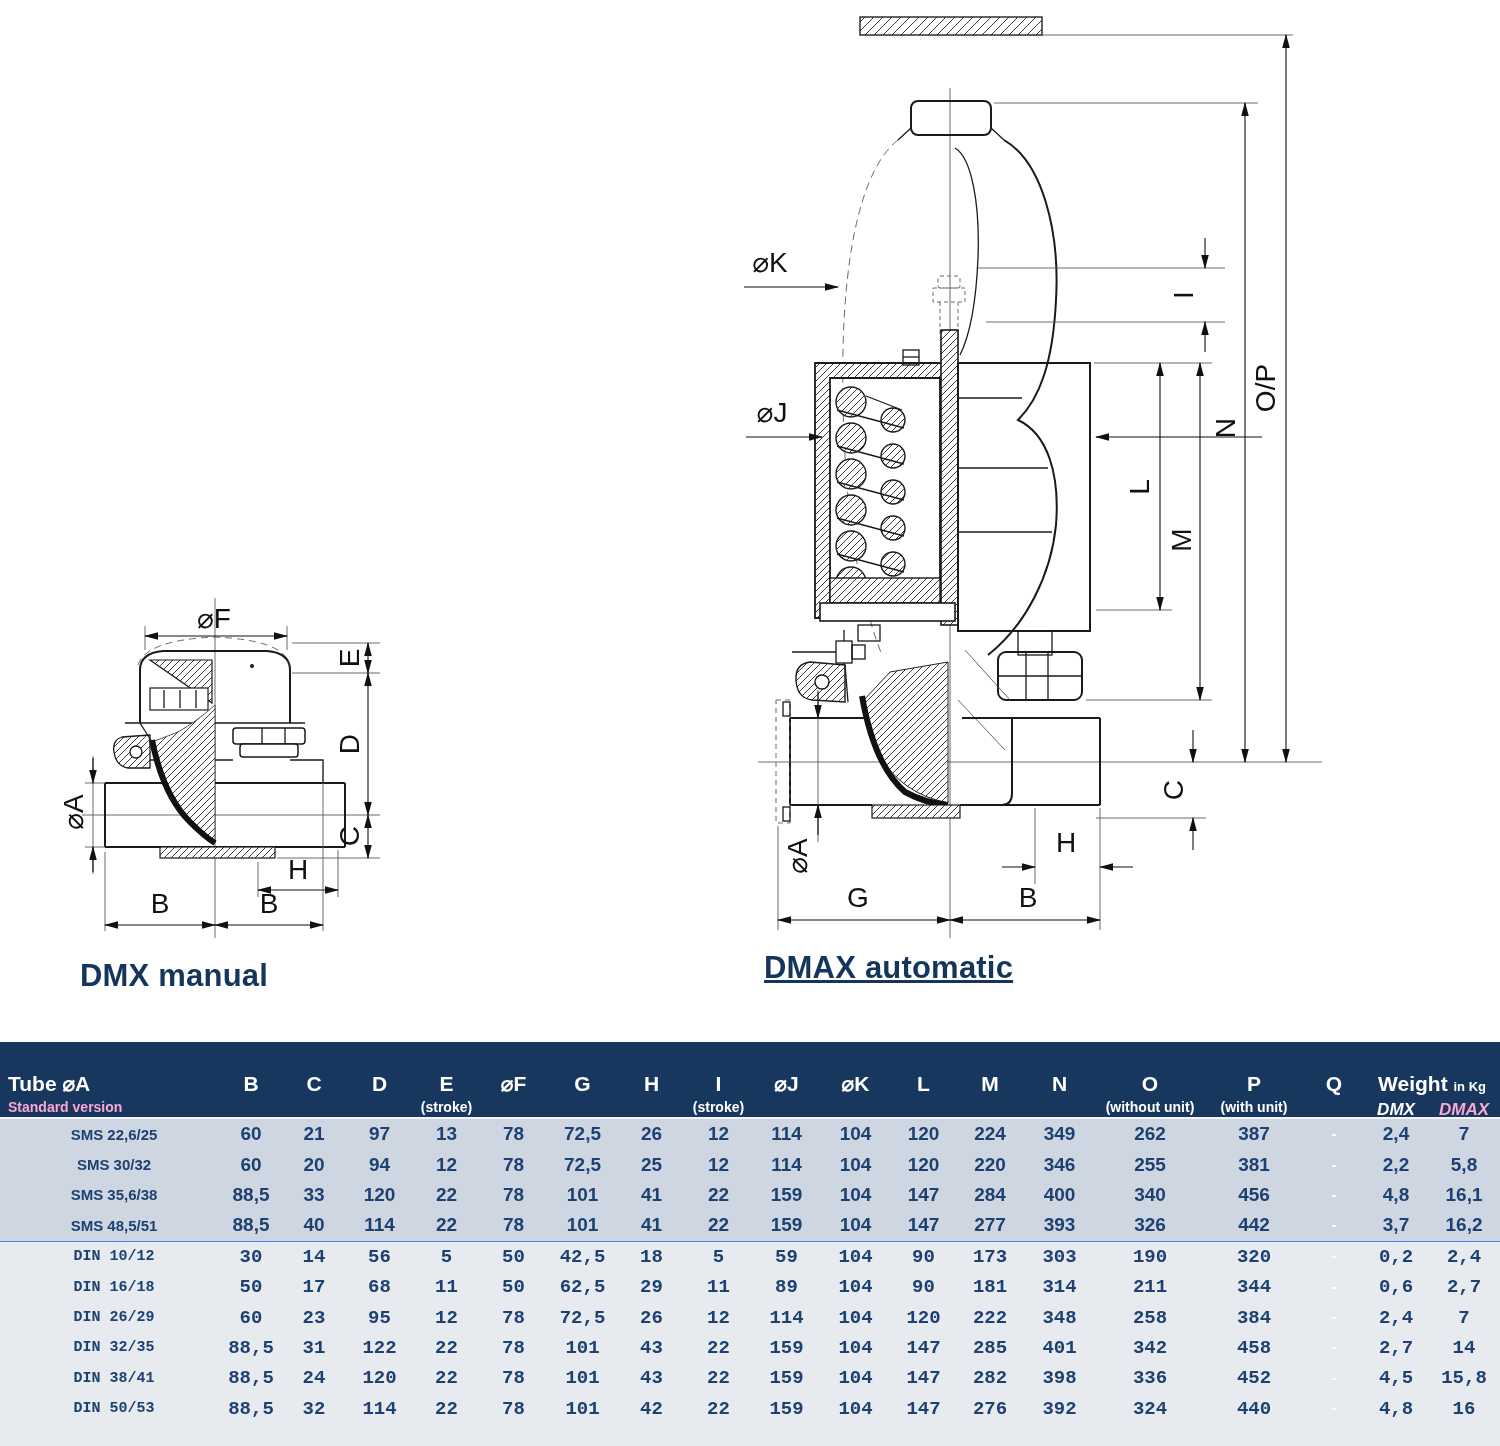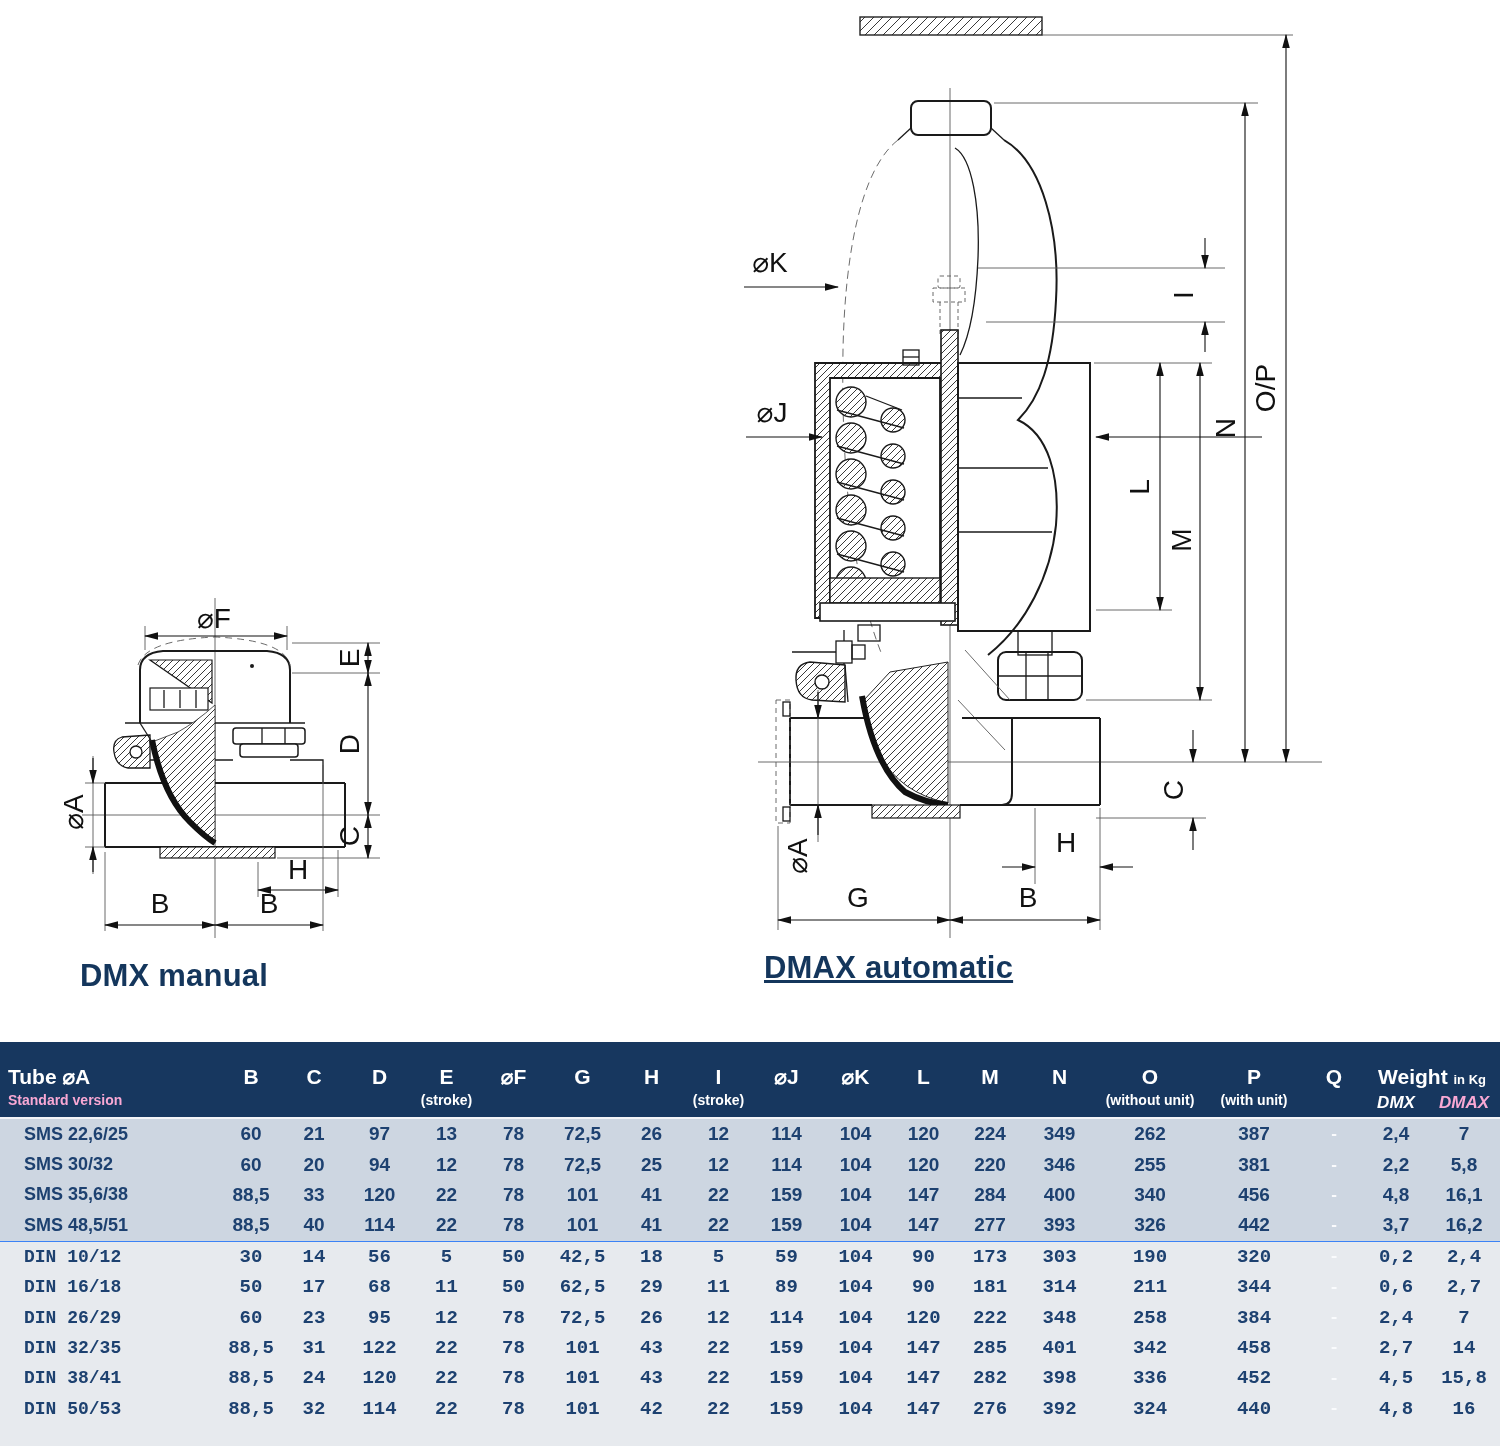--- a/index.html
+++ b/index.html
@@ -15,37 +15,37 @@
   .ln1{stroke:#1a1a1a;stroke-width:1.3;fill:none;}
   .thin{stroke:#5a5a5a;stroke-width:0.9;fill:none;}
   .dim{stroke:#111;stroke-width:1.1;fill:none;marker-start:url(#ah);marker-end:url(#ah);}
   .dim-e{stroke:#111;stroke-width:1.1;fill:none;marker-end:url(#ah);}
   text.dlab{font-family:"Liberation Sans",sans-serif;font-size:28px;fill:#111;}
   
   #dims-table{position:absolute;top:1042px;left:0;width:1500px;
     --cols:220px 62px 64px 67px 67px 67px 71px 67px 67px 69px 69px 67px 66px 73px 108px 100px 60px 64px 72px;}
   .thead{display:grid;grid-template-columns:var(--cols);background:#17375f;height:75px;
          color:#fff;align-items:start;padding-top:0;}
-  .hcell{display:flex;flex-direction:column;align-items:center;justify-content:flex-start;padding-top:22px;}
+  .hcell{display:flex;flex-direction:column;align-items:center;justify-content:flex-start;padding-top:4px;margin-top:25px;}
   .hcell.first{align-items:flex-start;padding-left:8px;}
   .h1{font-size:21px;font-weight:bold;line-height:26px;white-space:nowrap;}
   .h2{font-size:14px;font-weight:bold;line-height:20px;min-height:20px;white-space:nowrap;}
   .gray{color:#f9a8d4;}
   .hcell.weight{grid-column:span 2;align-items:stretch;}
   .weight .h1{text-align:center;}
   .weight .kg{font-size:13px;}
   .weight .h2{display:grid;grid-template-columns:64px 72px;font-size:17px;}
   .weight .h2 span{text-align:center;font-style:italic;}
   .tbody{border-top:2px solid #f2f4f7;}
   .tgroup.g-sms .trow{background:#cdd6e1;}
   .tgroup.g-din .trow{background:#e7eaee;}
   .tgroup.g-din{border-top:1px solid #3b82f6;font-family:Liberation Mono, monospace;}
   .trow{display:grid;grid-template-columns:var(--cols);height:30.4px;align-items:center;}
   .cell{font-size:19px;font-weight:bold;color:#1d4170;text-align:center;white-space:nowrap;}
-  .cell.lbl{font-size:18px;text-align:left;padding-left:24px;}
+  .cell.lbl{font-size:15px;text-align:center;padding-left:8px;}
   .cell.qcol{color:#fafbfd;font-size:17px;}
   #bottom-band{height:25px;background:#e7eaee;border-bottom:3px solid #ccd3da;}
 </style>
 </head>
 <body>
 
 <div id="page">
 
   <svg id="drawings" width="1500" height="1042" viewBox="0 0 1500 1042">
     <defs>

